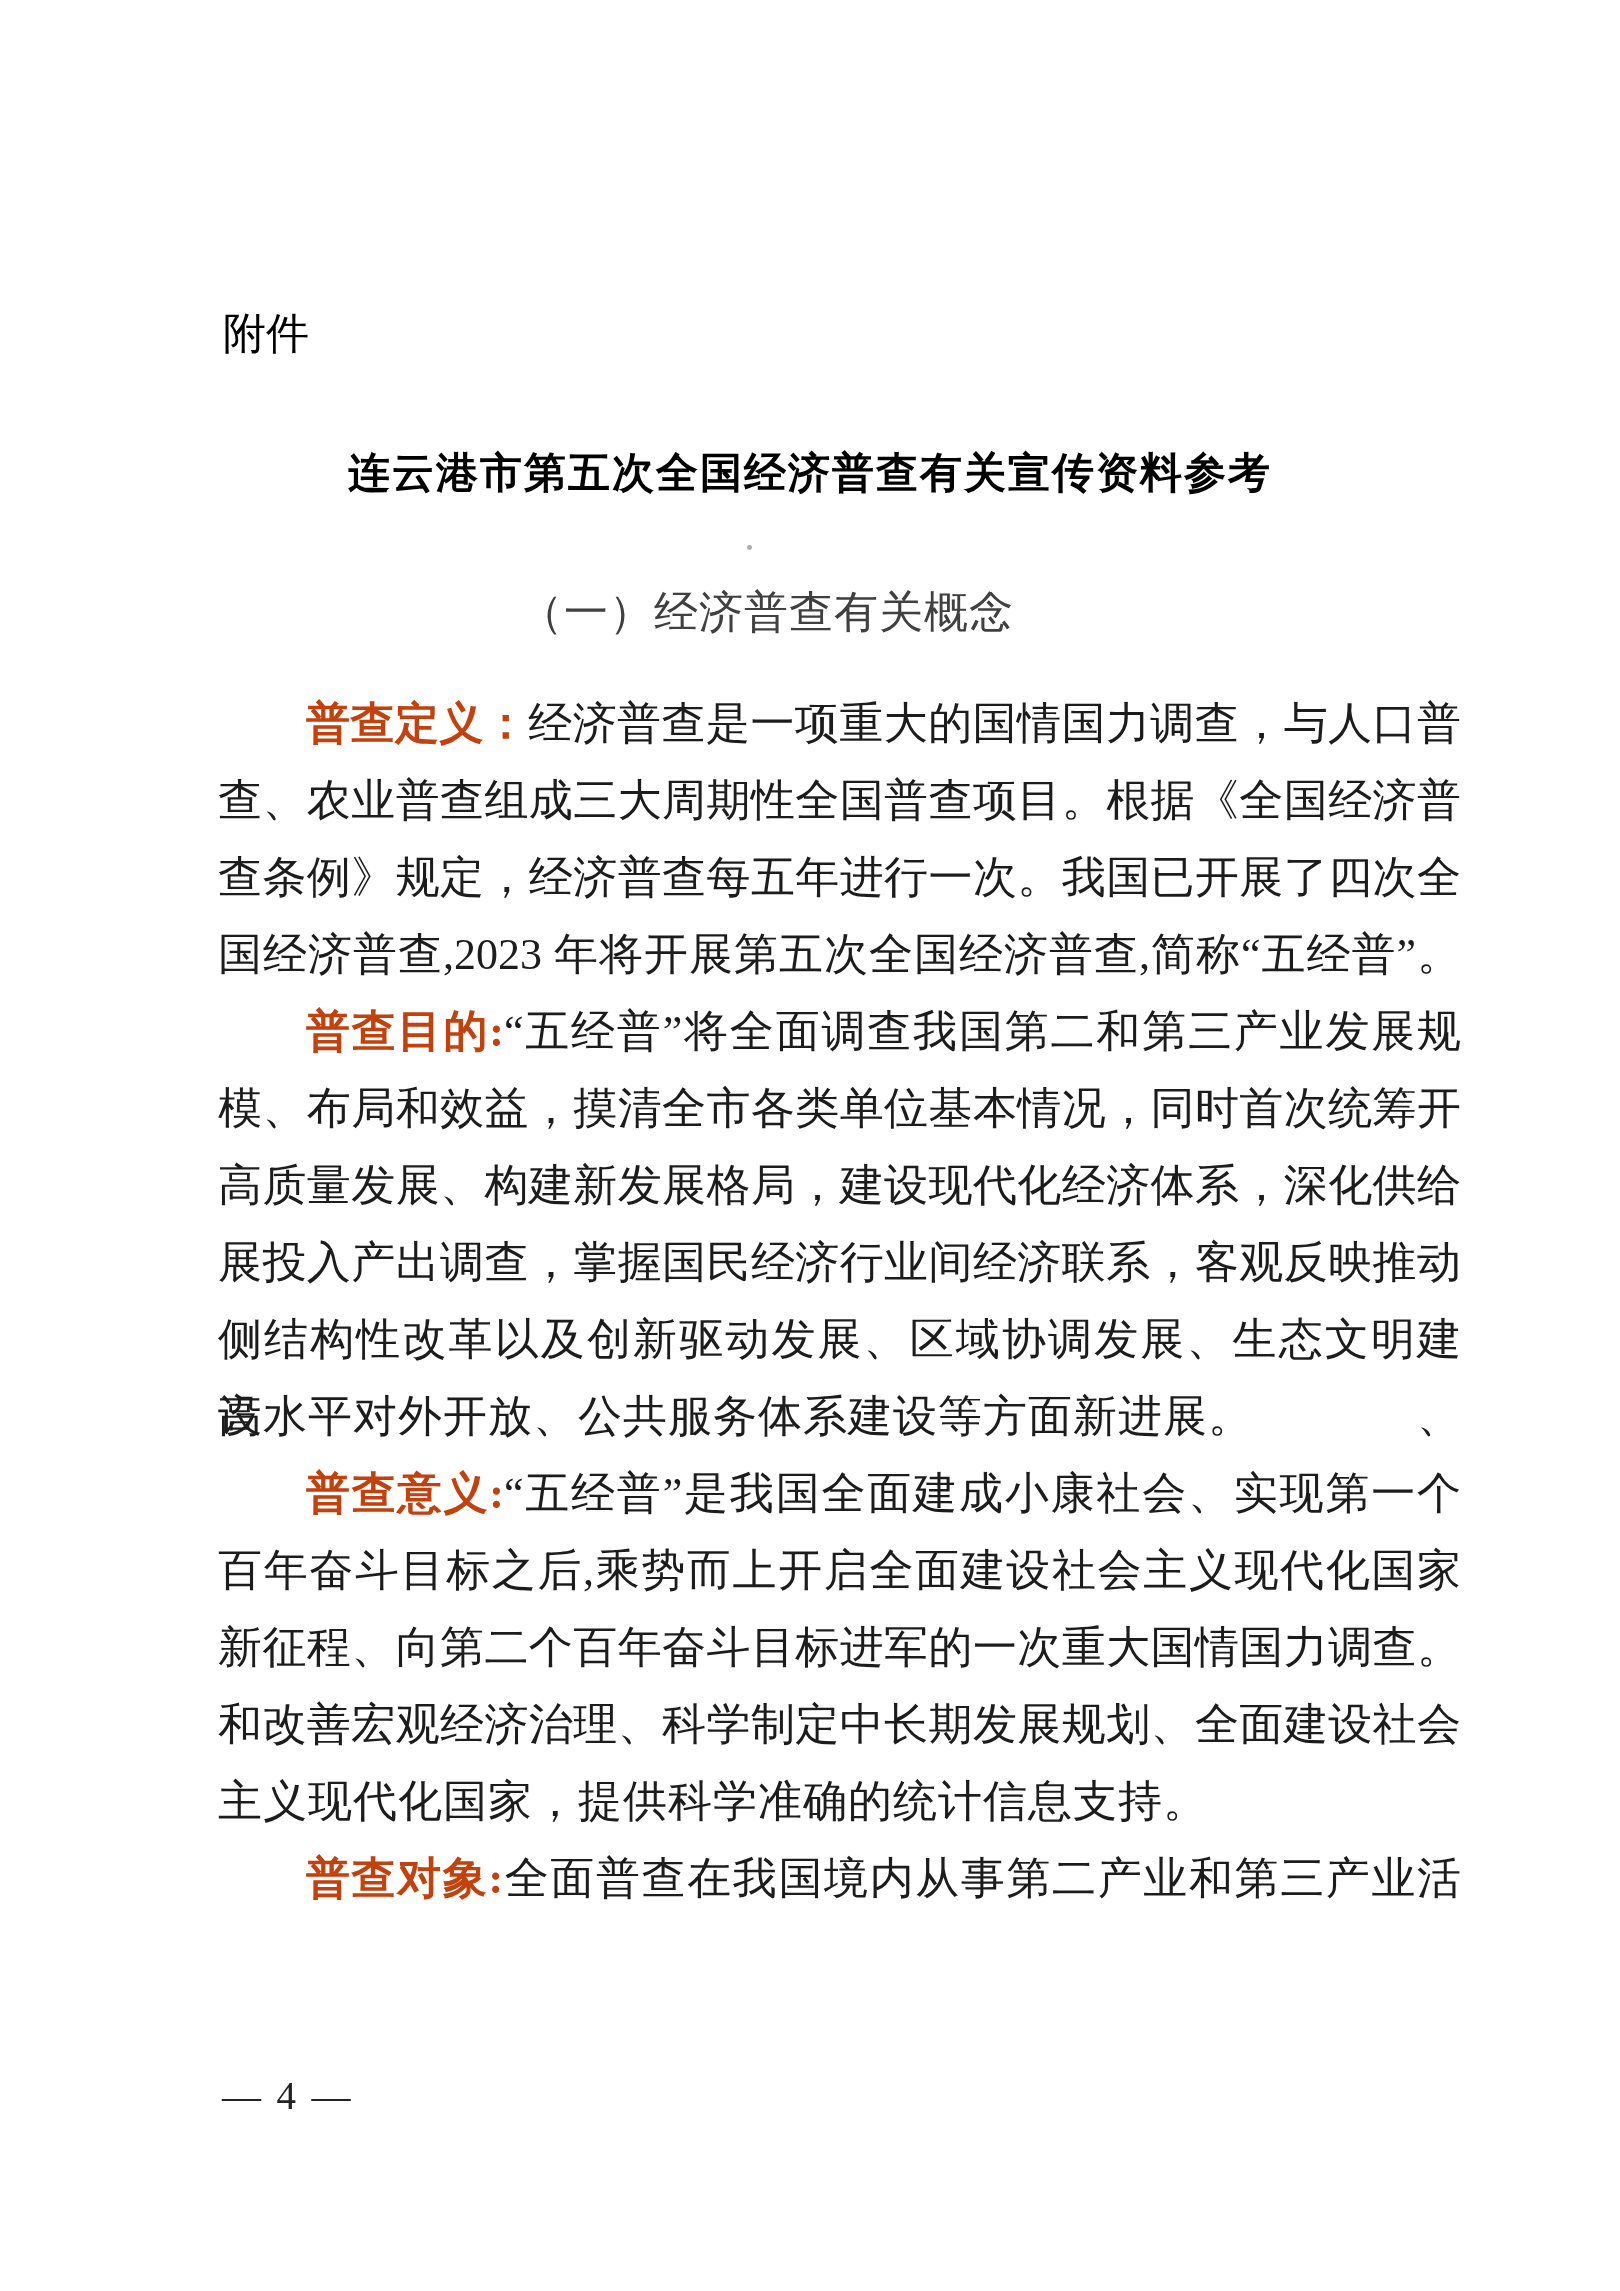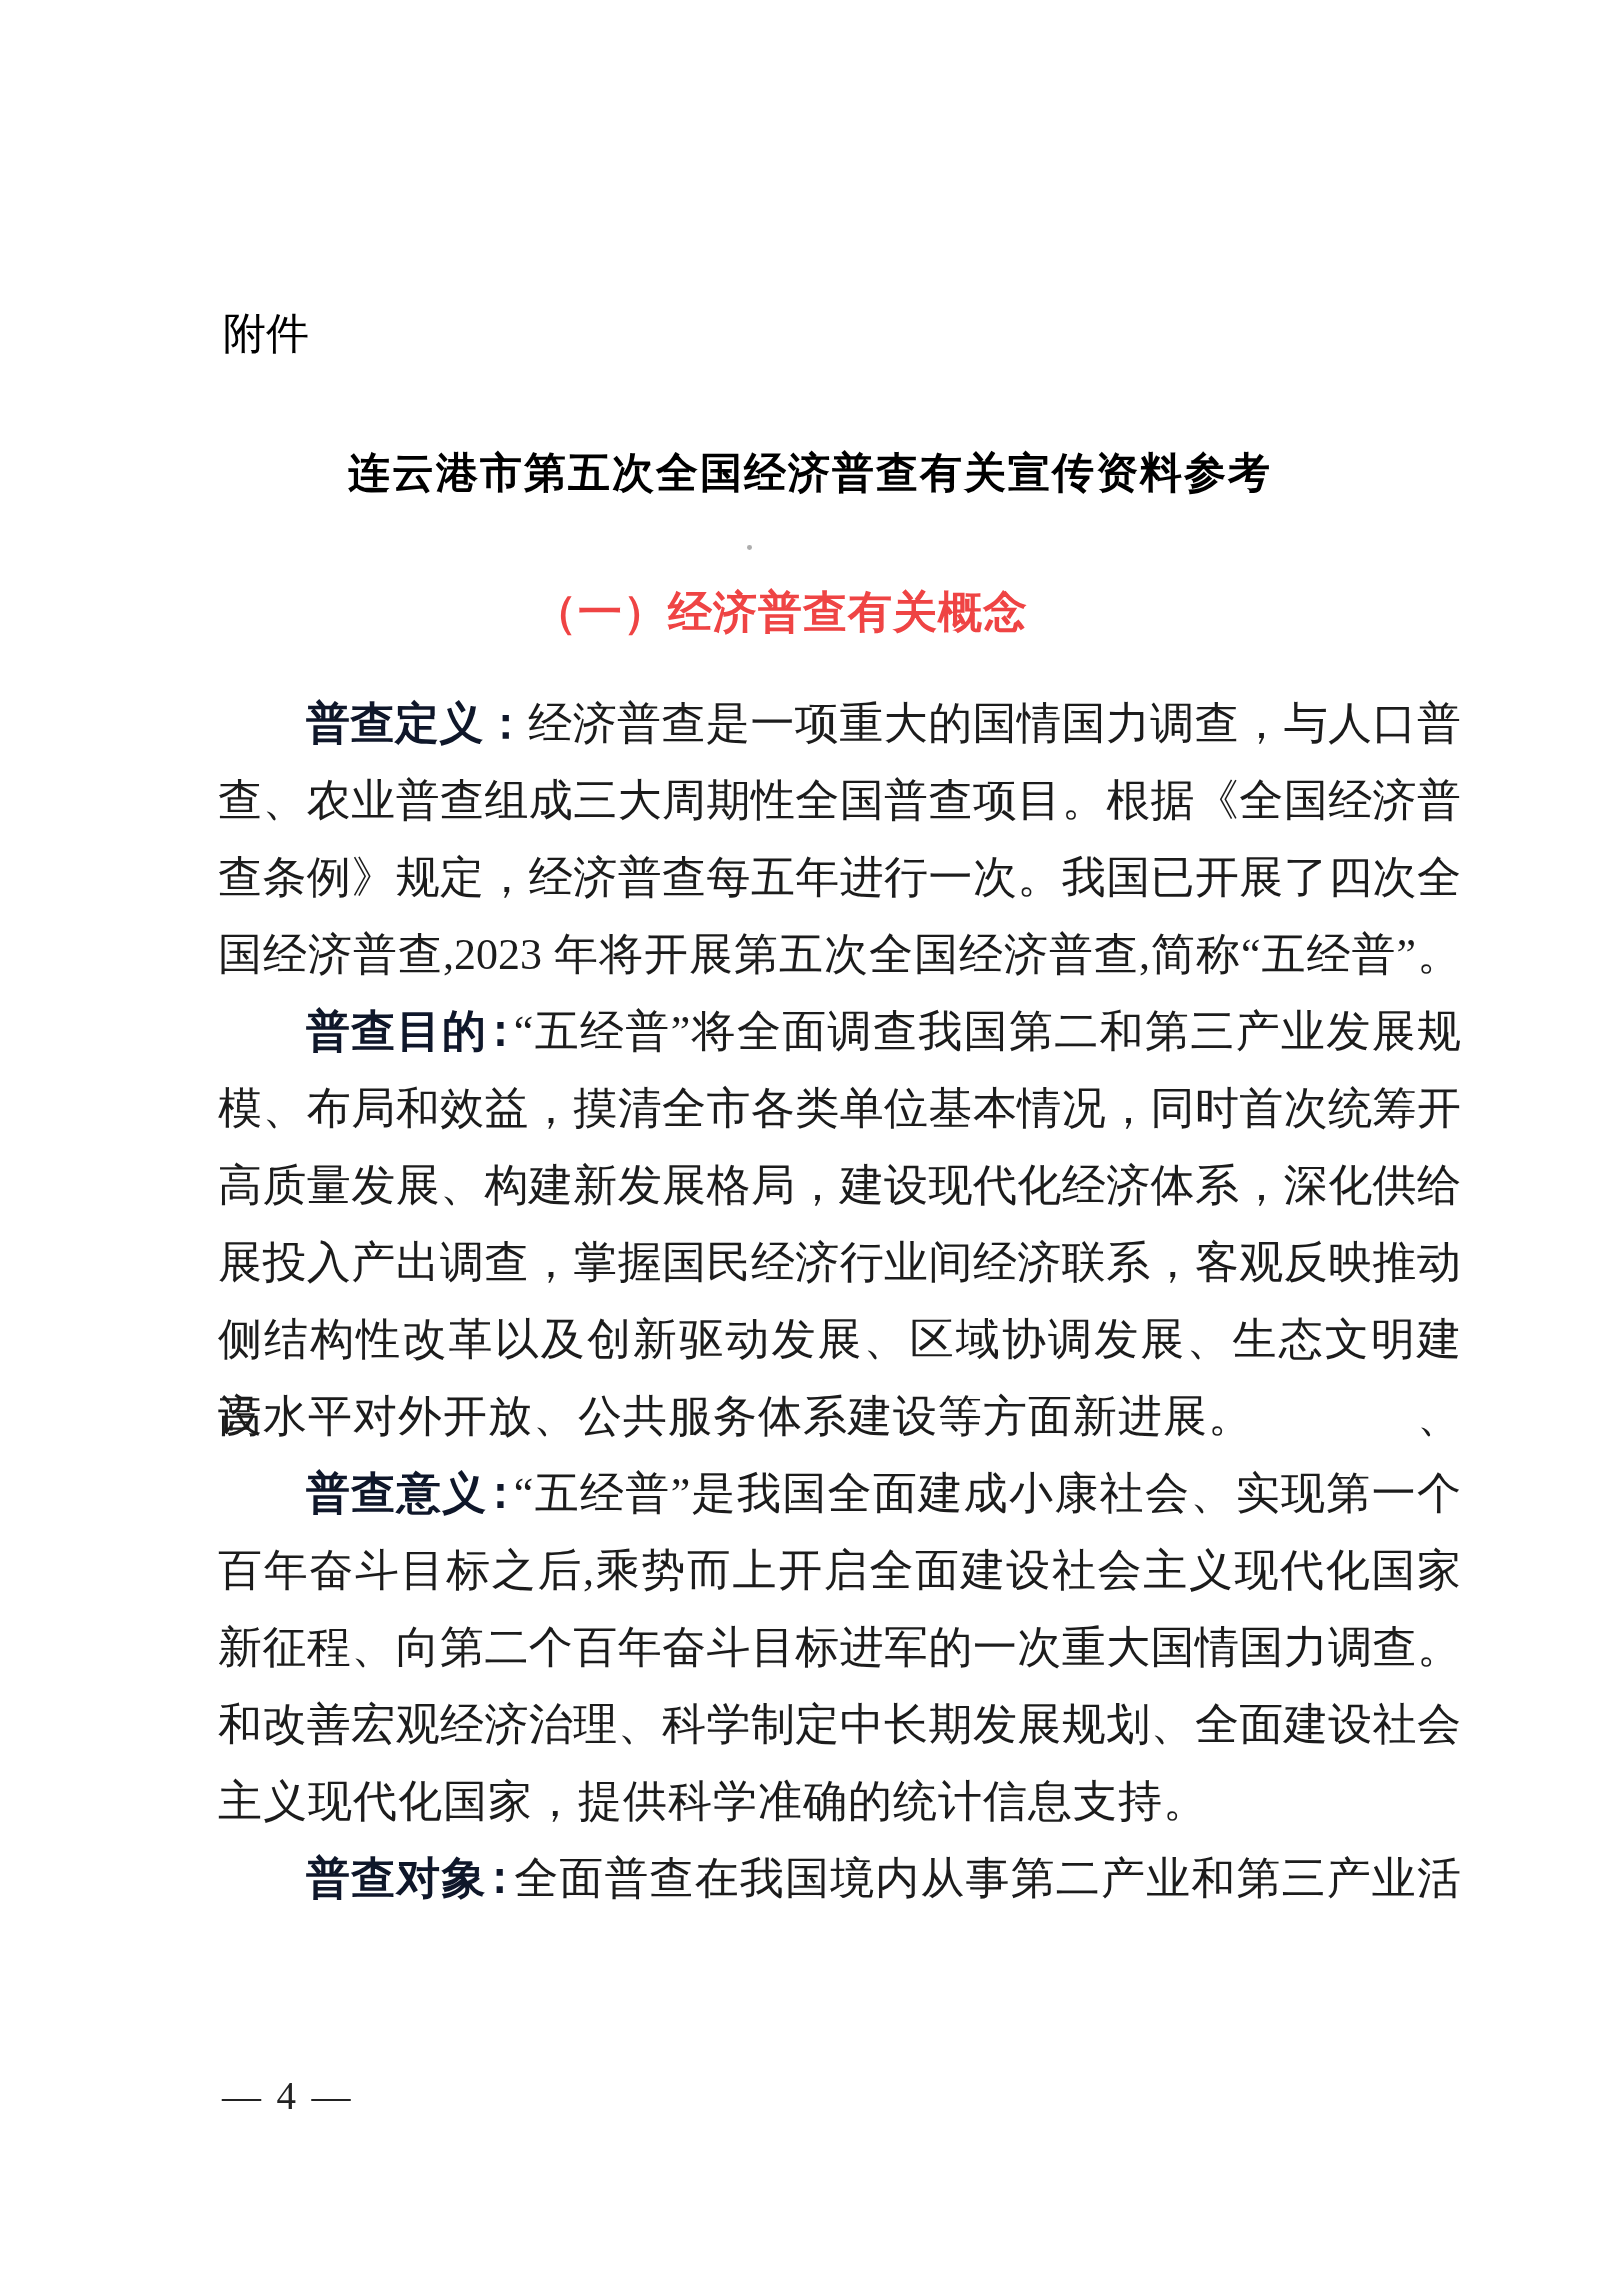--- a/index.html
+++ b/index.html
@@ -21,42 +21,42 @@
   .doc-title{
     position:absolute;left:0;top:443px;width:1620px;
     text-align:center;
     font-size:42px;line-height:61px;
     font-weight:bold;
     letter-spacing:2px;
     color:#000;
     font-family:"Liberation Serif",serif;
   }
   .section-heading{
-    position:absolute;left:533px;top:582px;
+    position:absolute;left:519px;top:582px;
     font-size:44px;line-height:59px;
-    font-weight:bold;
-    color:#ef4444;
+    font-weight:normal;
+    color:#404040;
     font-family:"Liberation Sans",sans-serif;
     letter-spacing:1px;
   }
   .body-block{
     position:absolute;left:218px;top:685px;width:1243px;
   }
   .line{
     height:77px;line-height:77px;
     font-size:44px;
     color:#1c1c1c;
   }
   .line.fill{text-align:justify;text-align-last:justify;}
   .line.nofill{text-align:left;letter-spacing:1px;}
   .line.first{padding-left:88px;}
   .lead{
     font-weight:bold;
-    font-family:Liberation Mono, monospace;
-    color:#0f172a;
+    font-family:Liberation Serif, serif;
+    color:#c2410c;
   }
   .pagenum{
     position:absolute;left:222px;top:2070px;
     font-size:39px;line-height:51px;
     color:#222;
     letter-spacing:2.9px;
   }
   .speck{
     position:absolute;left:747px;top:545px;width:4.9px;height:4.9px;
     background:#adadad;border-radius:50%;

